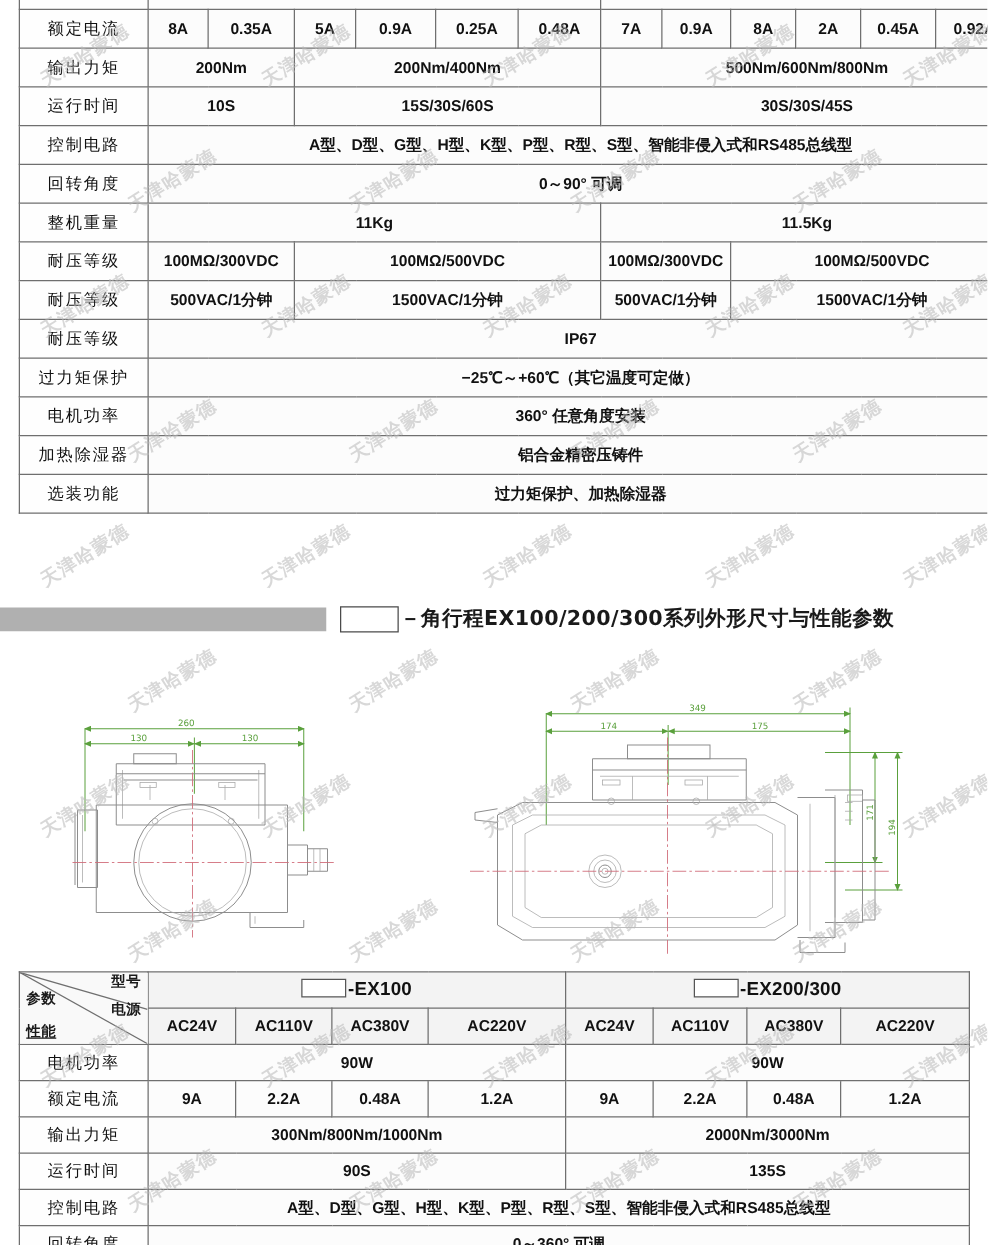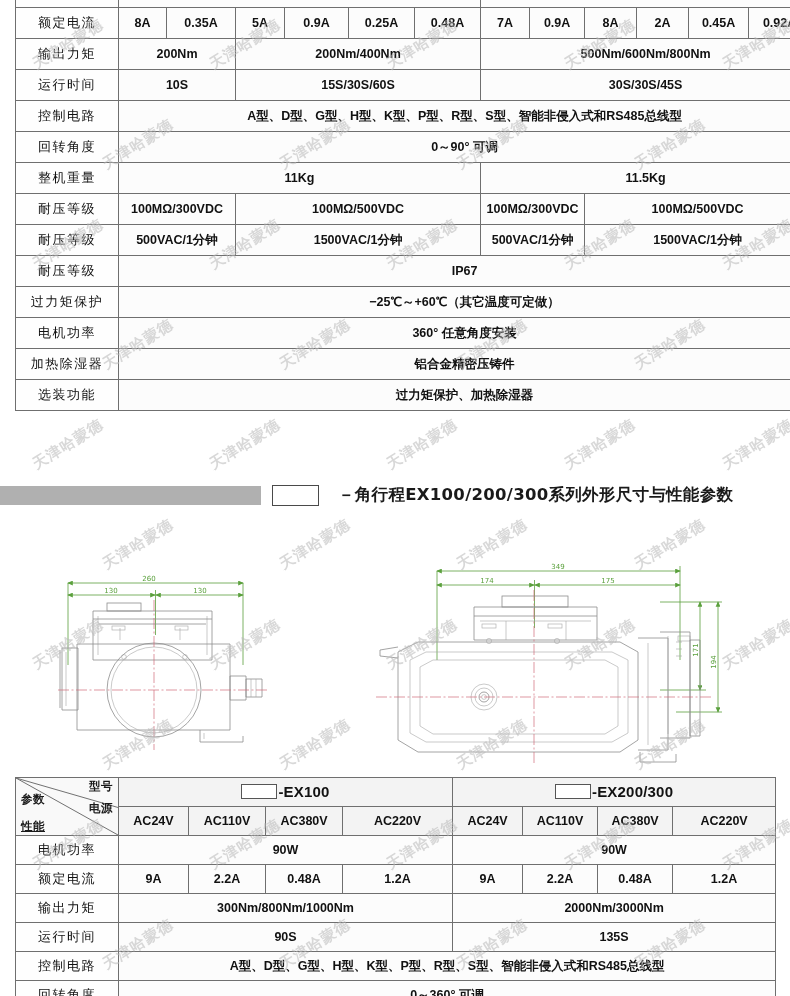--- a/index.html
+++ b/index.html
@@ -88,21 +88,21 @@
     border: 1.6px solid #4a4a4a;
     background: #fff;
     margin-left: 11px;
     flex: 0 0 auto;
   }
   #header-title {
     font-size: 16.5px;
     font-weight: 700;
     color: #1a1a1a;
     letter-spacing: .3px;
-    margin-left: 19px;
+    margin-left: 1px;
     white-space: nowrap;
     font-family: "DejaVu Sans", sans-serif;
   }
 
   
   #drawings {
     position: absolute;
     left: 0; top: 540px;
     width: 790px; height: 232px;
     z-index: 2;

